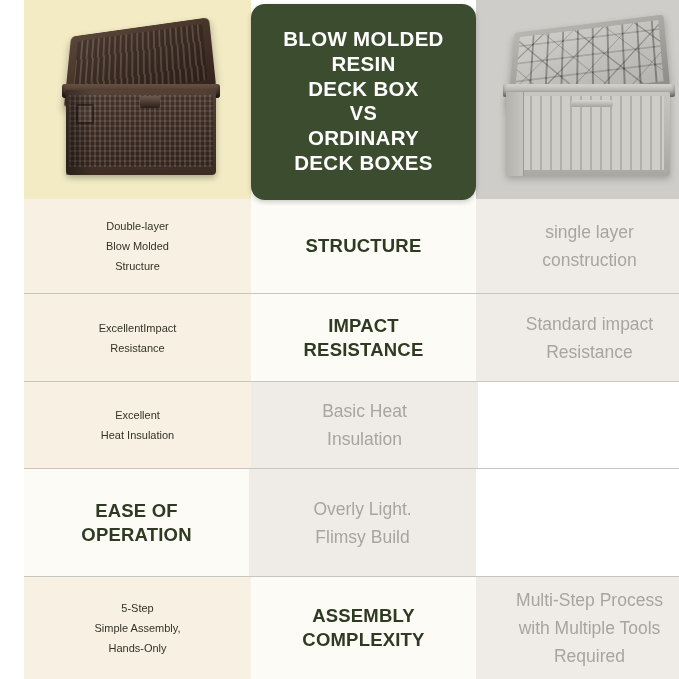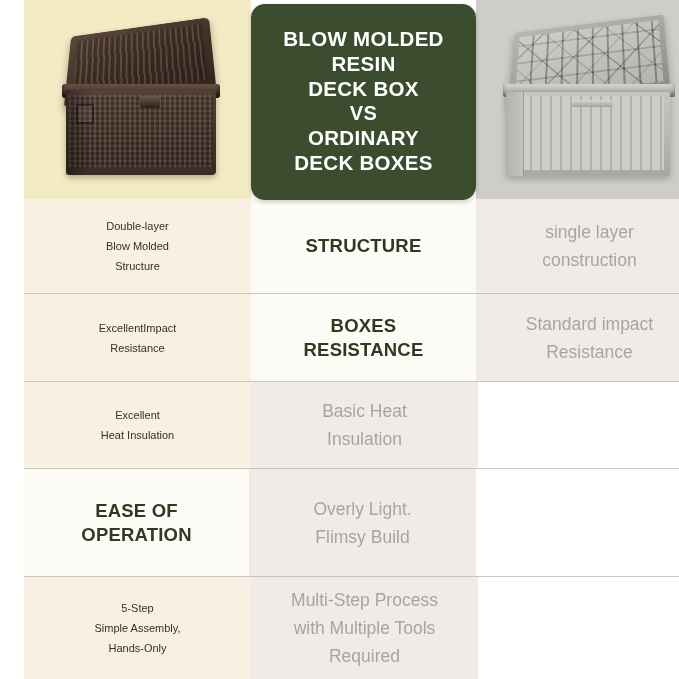--- a/index.html
+++ b/index.html
@@ -300,21 +300,21 @@
 construction</span>
         </div>
     </div>
 
     <div class="row" style="height:88px;">
       <div class="cell left">
           <span class="cell-text">ExcellentImpact
 Resistance</span>
         </div>
       <div class="cell center">
-          <span class="cell-text">BOXES
+          <span class="cell-text">IMPACT
 RESISTANCE</span>
         </div>
       <div class="cell right">
           <span class="cell-text">Standard impact
 Resistance</span>
         </div>
     </div>
 
     <div class="row" style="height:87px;">
       <div class="cell left">
@@ -337,20 +337,24 @@
 Flimsy Build</span>
         </div>
     </div>
 
     <div class="row" style="height:102px;">
       <div class="cell left">
           <span class="cell-text">5-Step
 Simple Assembly,
 Hands-Only</span>
         </div>
+      <div class="cell center">
+          <span class="cell-text">ASSEMBLY
+COMPLEXITY</span>
+        </div>
       <div class="cell right">
           <span class="cell-text">Multi-Step Process
 with Multiple Tools
 Required</span>
         </div>
     </div>
 
   </div>
 </div>
 

